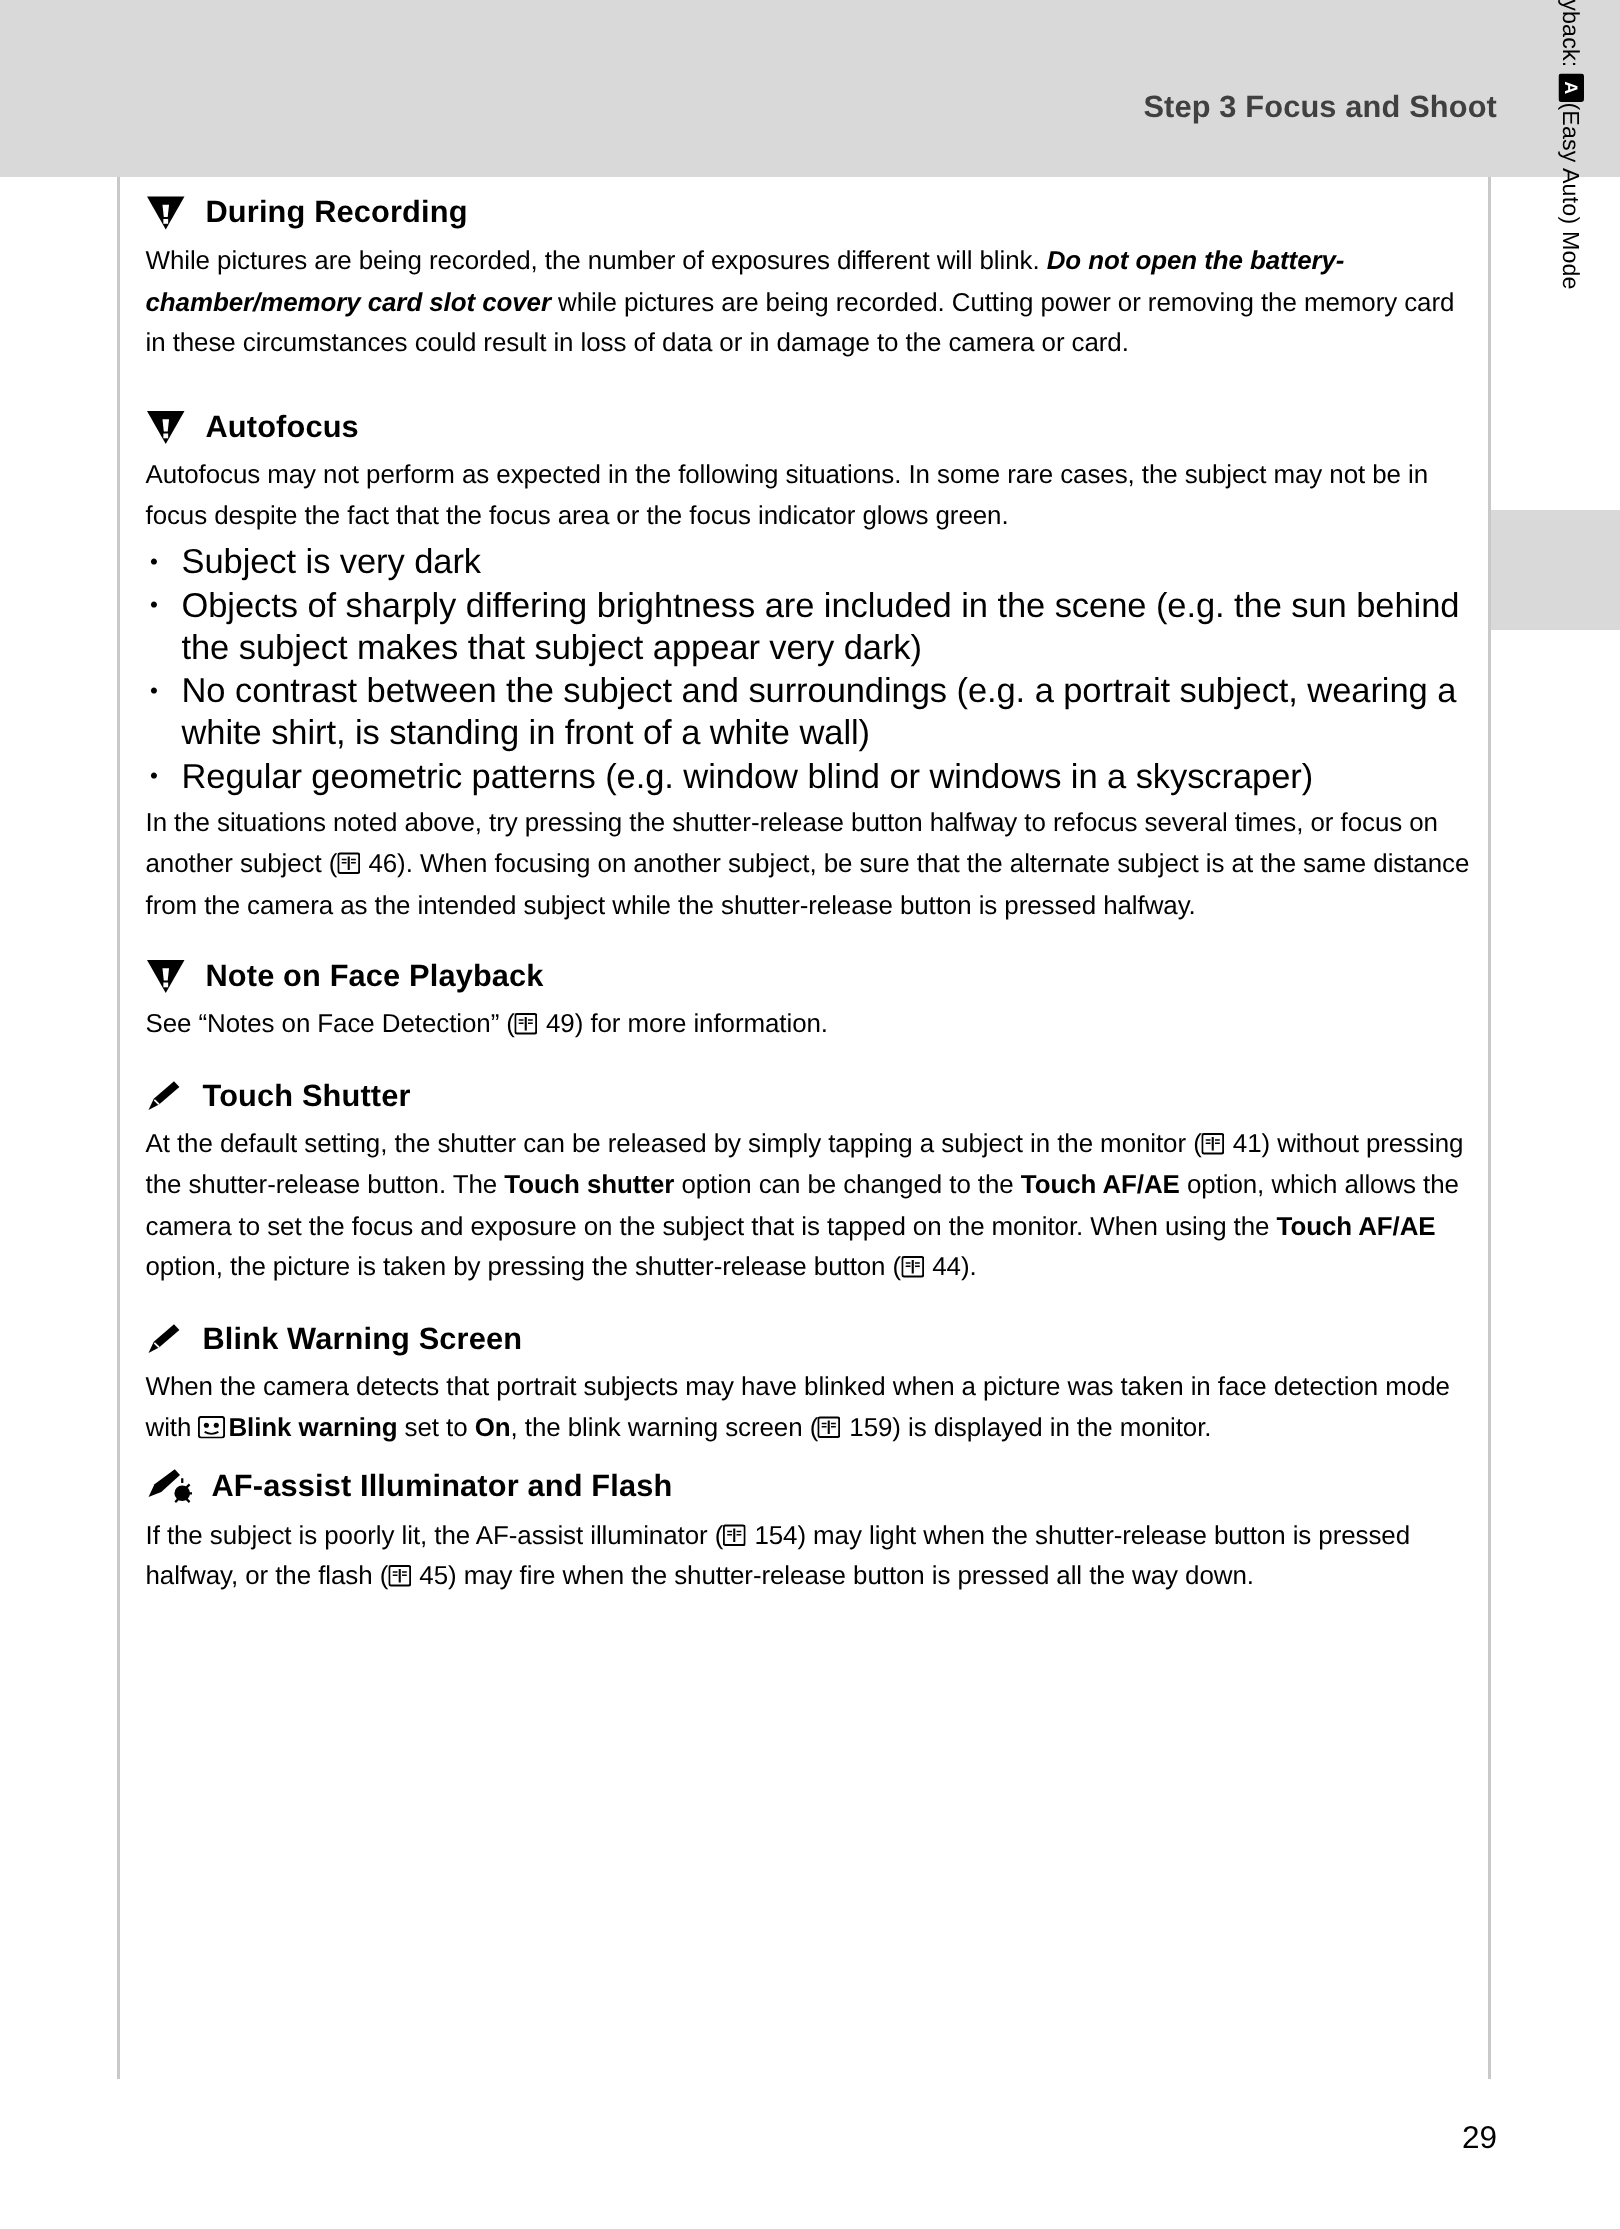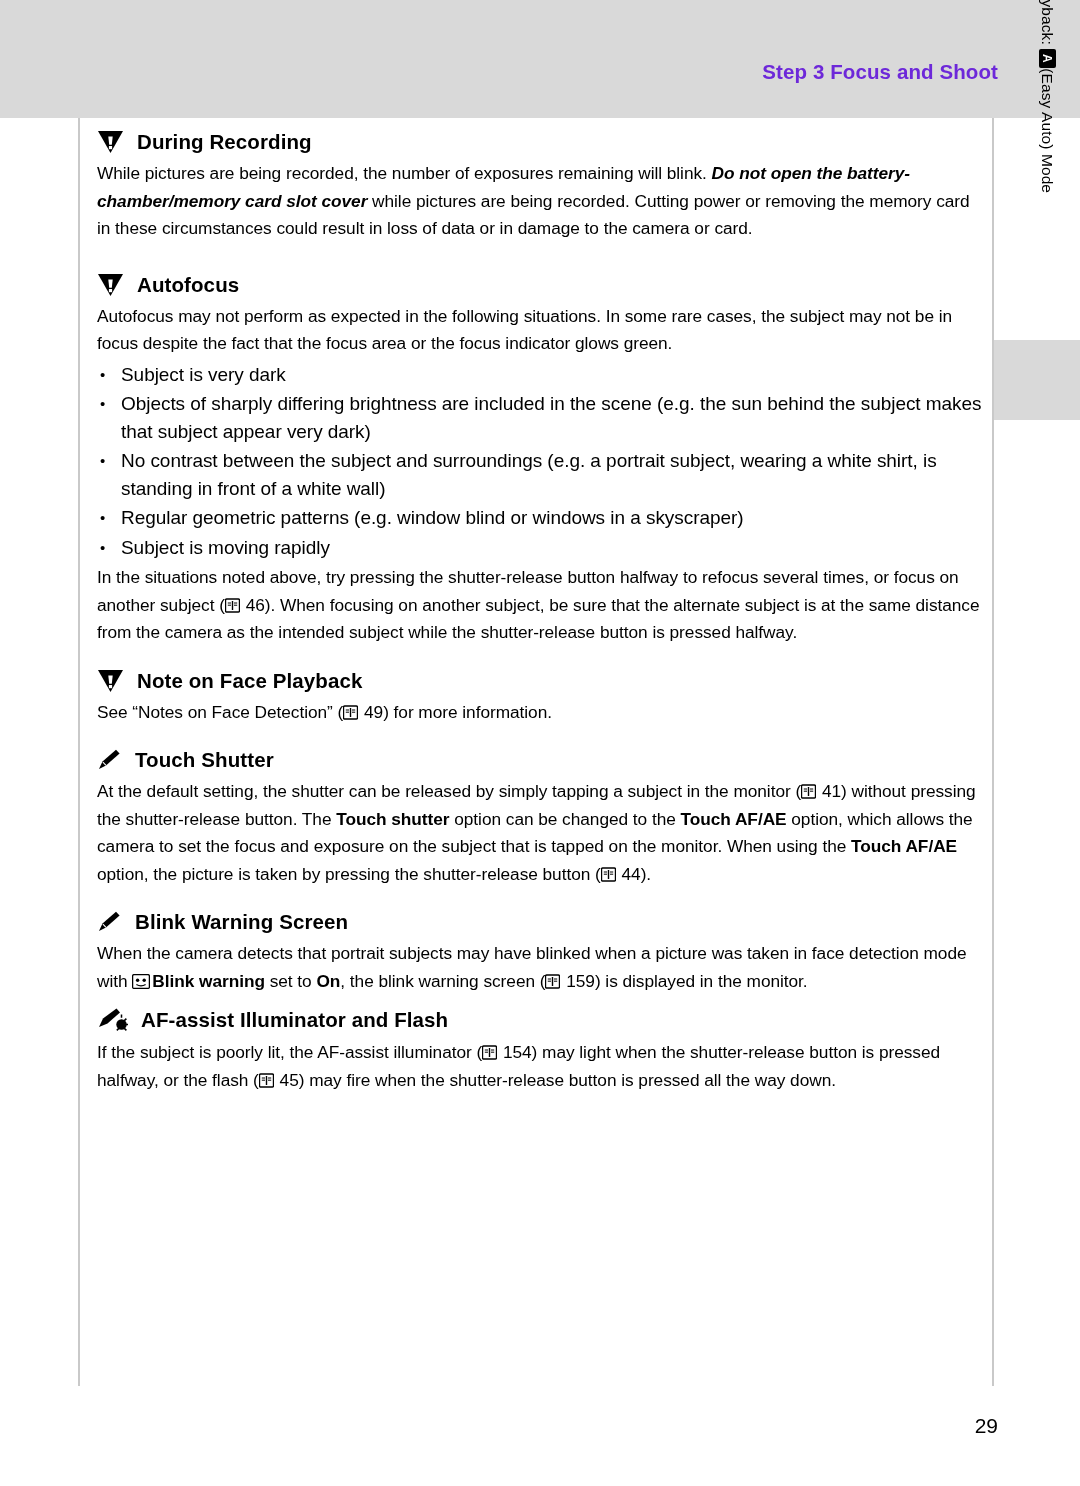--- a/index.html
+++ b/index.html
@@ -29,21 +29,21 @@
     height: 118px;
     background: #d9d9d9;
   }
   .header-title {
     position: absolute;
     right: 82px;
     top: 72px;
     transform: translateY(-50%);
     font-size: 20.5px;
     font-weight: bold;
-    color: #6d28d9;
+    color: #404040;
     letter-spacing: 0.1px;
   }
   
   .left-rule {
     position: absolute;
     left: 78px;
     top: 118px;
     width: 2px;
     height: 1268px;
     background: #c9c9c9;
@@ -121,21 +121,21 @@
   .bi { font-weight: bold; font-style: italic; }
 
   ul.bullets {
     list-style: none;
     margin: 3px 0 3px 0;
     padding: 0;
   }
   ul.bullets li {
     position: relative;
     padding-left: 24px;
-    font-size: 19px;
+    font-size: 23px;
     line-height: 27.5px;
     margin-bottom: 2px;
     letter-spacing: -0.05px;
   }
   ul.bullets li:before {
     content: "\2022";
     position: absolute;
     left: 3px;
     top: 0;
     font-size: 15px;
@@ -198,21 +198,21 @@
         <span class="icon-warn">
           <svg width="27" height="24" viewBox="0 0 27 24">
             <path d="M1 1 H26 L13.5 23 Z" fill="#000"></path>
             <path d="M11.3 6.5 h4.4 l-0.9 8.2 h-2.6 z" fill="#fff"></path>
             <rect x="11.9" y="16.0" width="3.2" height="3.2" fill="#fff"></rect>
           </svg>
         </span>
         <span class="ttl">During Recording</span>
       </div>
       <p class="body">
-        <span>While pictures are being recorded, the number of exposures remaining will blink. </span><span class="bi">Do not open the battery-chamber/memory card slot cover</span><span> while pictures are being recorded. Cutting power or removing the memory card in these circumstances could result in loss of data or in damage to the camera or card.</span>
+        <span>While pictures are being recorded, the number of exposures different will blink. </span><span class="bi">Do not open the battery-chamber/memory card slot cover</span><span> while pictures are being recorded. Cutting power or removing the memory card in these circumstances could result in loss of data or in damage to the camera or card.</span>
       </p>
     </div>
 
     <div class="spacer-lg"></div>
 
     <div class="sect">
       <div class="sect-head">
         <span class="icon-warn">
           <svg width="27" height="24" viewBox="0 0 27 24">
             <path d="M1 1 H26 L13.5 23 Z" fill="#000"></path>
@@ -221,21 +221,20 @@
           </svg>
         </span>
         <span class="ttl">Autofocus</span>
       </div>
       <p class="body">Autofocus may not perform as expected in the following situations. In some rare cases, the subject may not be in focus despite the fact that the focus area or the focus indicator glows green.</p>
       <ul class="bullets">
         <li>Subject is very dark</li>
         <li>Objects of sharply differing brightness are included in the scene (e.g. the sun behind the subject makes that subject appear very dark)</li>
         <li>No contrast between the subject and surroundings (e.g. a portrait subject, wearing a white shirt, is standing in front of a white wall)</li>
         <li>Regular geometric patterns (e.g. window blind or windows in a skyscraper)</li>
-        <li>Subject is moving rapidly</li>
       </ul>
       <p class="body">
         <span>In the situations noted above, try pressing the shutter-release button halfway to refocus several times, or focus on another subject (</span><span class="bookref"><svg width="15" height="15" viewBox="0 0 15 15">
               <rect x="0.5" y="1" width="14" height="13" rx="1.2" fill="none" stroke="#000" stroke-width="1.4"></rect>
               <path d="M7.5 3 v9" stroke="#000" stroke-width="1.4"></path>
               <path d="M2.8 5 h3.2 M2.8 7.2 h3.2 M9 5 h3.2 M9 7.2 h3.2" stroke="#000" stroke-width="1"></path>
             </svg></span><span> 46). When focusing on another subject, be sure that the alternate subject is at the same distance from the camera as the intended subject while the shutter-release button is pressed halfway.</span>
       </p>
     </div>
 

